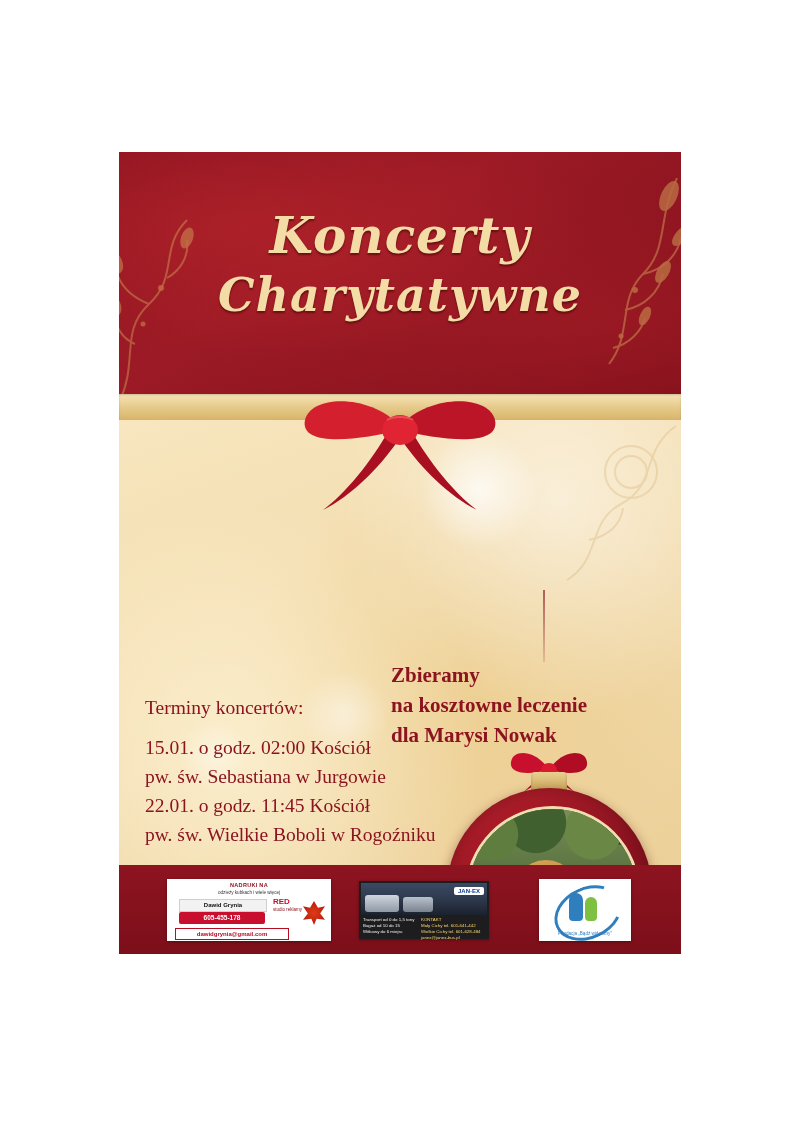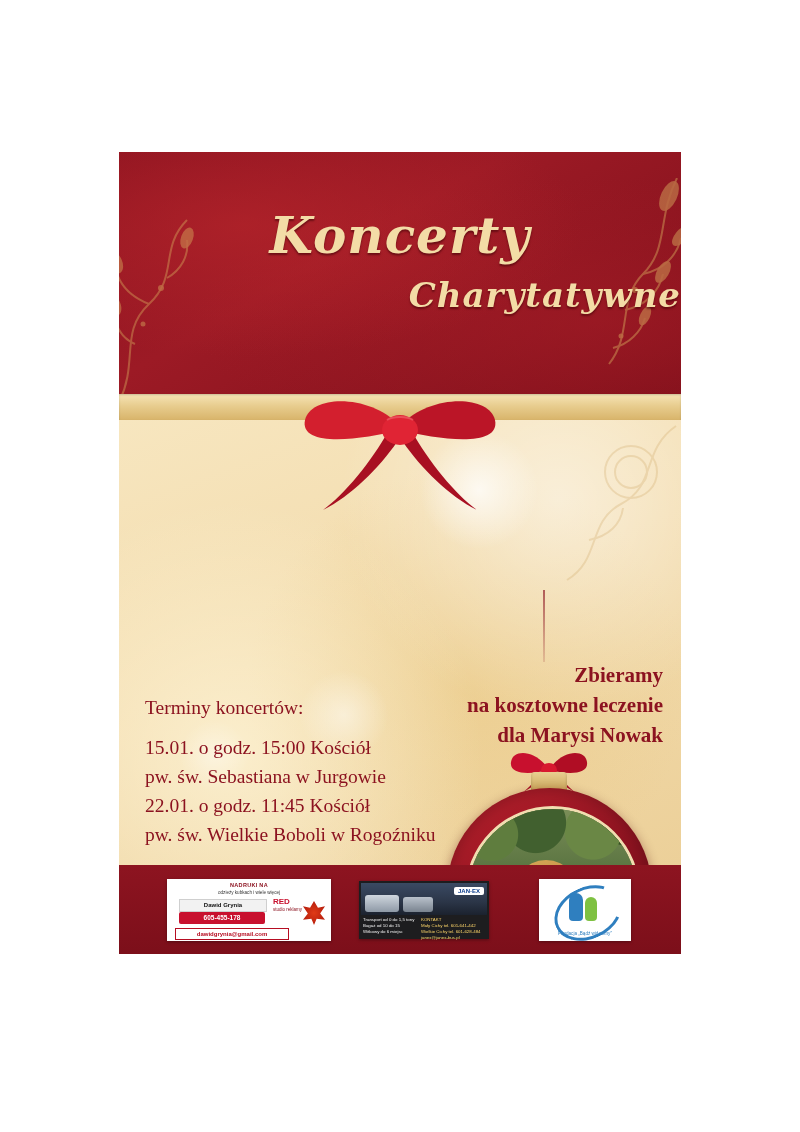--- a/index.html
+++ b/index.html
@@ -28,21 +28,21 @@
 
   .title-wrap{position:absolute;left:0;top:40px;width:100%;text-align:center;margin-top:16px;}
   .title1,.title2{
     font-family:"DejaVu Serif",serif;
     font-style:italic;font-weight:700;
     color:#f3dca6;
     letter-spacing:1px;
     text-shadow:0 2px 2px rgba(60,0,6,.55);
   }
   .title1{font-size:50px;line-height:56px;}
-  .title2{font-size:34px;line-height:62px;text-align:right;}
+  .title2{font-size:46px;line-height:62px;}
 
   
   .gold-sep{
     position:absolute;left:0;top:242px;width:100%;height:26px;
     background:linear-gradient(180deg,#f6e4b6 0%,#e8cd8f 45%,#d8b46a 100%);
     box-shadow:0 1px 2px rgba(0,0,0,.18) inset;
   }
 
   
   .body-area{
@@ -69,21 +69,21 @@
   .dates{
     position:absolute;left:26px;top:273px;width:320px;
     color:#8c1320;font-size:19.5px;line-height:29px;font-weight:400;
   }
   .dates .lead{margin-bottom:11px;}
   .performers{
     position:absolute;left:26px;top:460px;width:360px;
     color:#8c1320;font-size:19.5px;line-height:29px;
   }
   .appeal{
-    position:absolute;right:18px;top:240px;width:272px;text-align:right;
+    position:absolute;right:18px;top:240px;width:272px;text-align:left;
     color:#8c1320;font-size:21px;line-height:30px;font-weight:700;
   }
 
   
   .bauble-hook{
     position:absolute;right:136px;top:170px;width:2px;height:72px;
     background:linear-gradient(180deg,rgba(140,19,32,.65),rgba(140,19,32,.15));
   }
   .bauble{
     position:absolute;right:29px;top:368px;width:205px;height:205px;border-radius:50%;
@@ -234,21 +234,21 @@
         <g fill="none" stroke="#cda462" stroke-width="2" opacity="0.55">
           <path d="M205,6 C170,30 186,66 150,84 C116,102 130,140 96,160"></path>
           <circle cx="160" cy="52" r="26"></circle>
           <circle cx="160" cy="52" r="16"></circle>
           <path d="M118,120 C138,116 150,104 152,88"></path>
         </g>
       </svg>
 
       <div class="dates">
         <div class="lead">Terminy koncertów:</div>
-        <div>15.01. o godz. 15:00 Kościół</div>
+        <div>15.01. o godz. 02:00 Kościół</div>
         <div>pw. św. Sebastiana w Jurgowie</div>
         <div>22.01. o godz. 11:45 Kościół</div>
         <div>pw. św. Wielkie Boboli w Rogoźniku</div>
       </div>
 
       <div class="performers">
         <div>Wykonawcy:</div>
         <div>Andrzej Budz - bass</div>
         <div>Wojciech Węglarz - perkusja</div>
 

